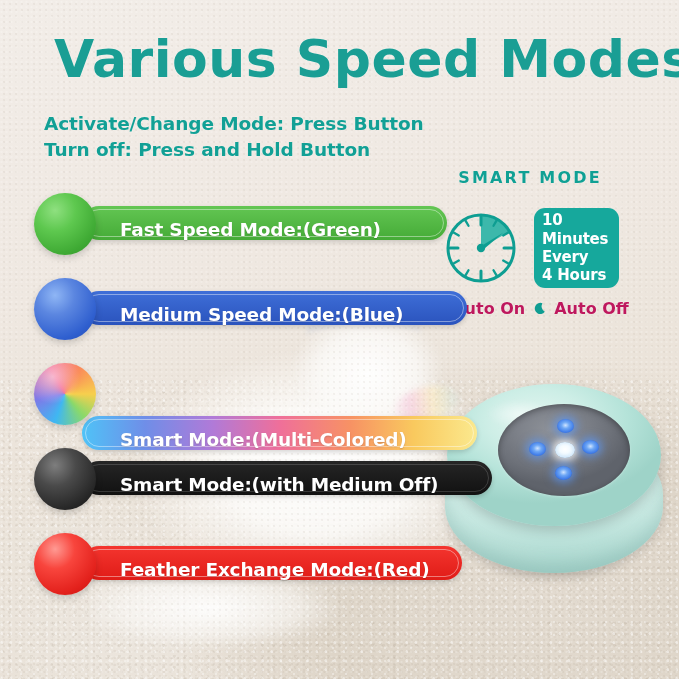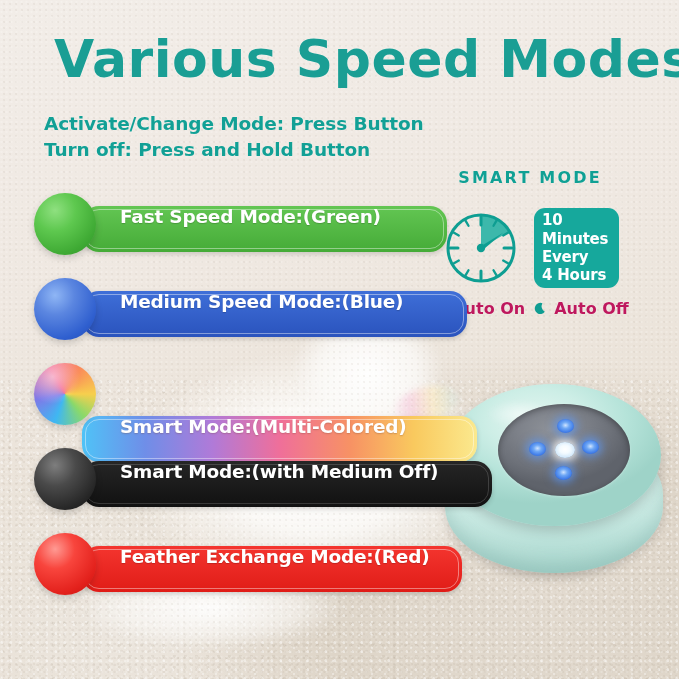--- a/index.html
+++ b/index.html
@@ -92,23 +92,23 @@
   .subline.s2{top:139px;}
 
   
   .mode-row{position:absolute;left:34px;height:64px;}
   .dot{
     position:absolute;left:0;top:0;width:62px;height:62px;border-radius:50%;
     box-shadow:0 3px 7px rgba(0,0,0,.17);
     z-index:2;
   }
   .pill{
-    position:absolute;left:48px;top:13px;height:46px;
+    position:absolute;left:48px;top:13px;height:34px;
     border-radius:17px;
-    display:flex;align-items:flex-start;
+    display:flex;align-items:flex-end;
     padding:0 17px 0 38px;
     box-shadow:0 2px 5px rgba(0,0,0,.16);
     z-index:1;
   }
   .pill span{
     font-size:18.5px;font-weight:700;color:#ffffff;
     white-space:nowrap;letter-spacing:-.2px;
     text-shadow:0 1px 1px rgba(0,0,0,.18);
   }
   .pill::after{

